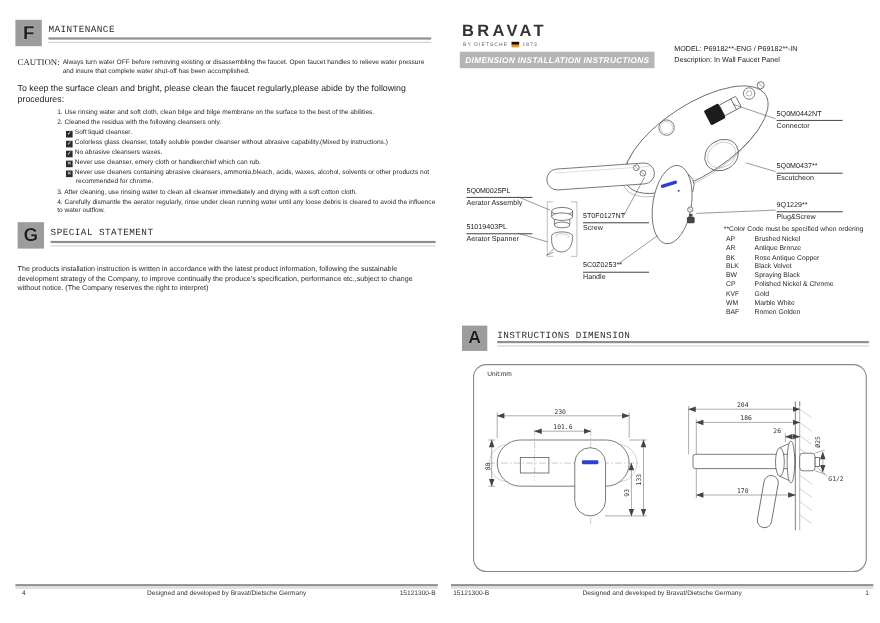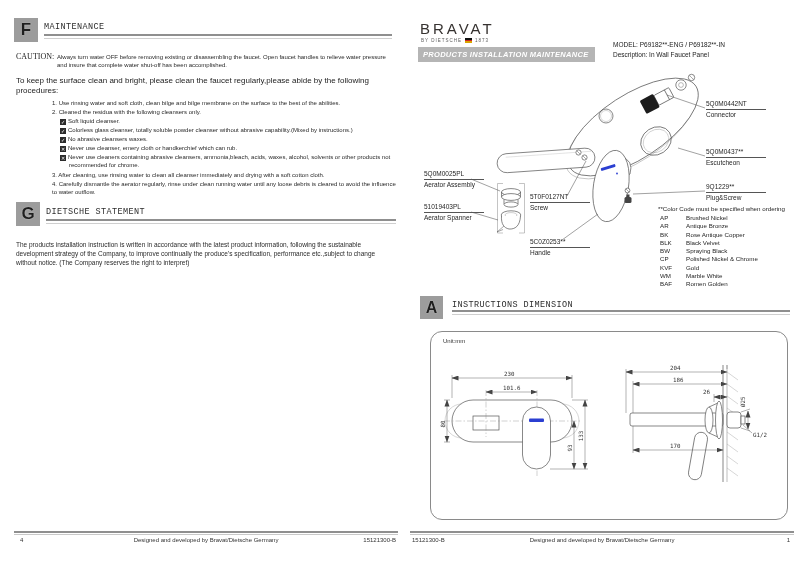--- a/index.html
+++ b/index.html
@@ -24,21 +24,21 @@
              padding-left:9px;text-indent:-9px;}
   .ck{display:inline-block;width:6px;height:6px;background:#2b2b2b;color:#fff;
       font-size:5px;line-height:6px;text-align:center;margin-right:2px;
       vertical-align:-1px;text-indent:0;}
 
   
   .foot-rule{position:absolute;height:1px;border-top:2px solid #8f8f8f;border-bottom:1px solid #c9c9c9;}
   .foot-text{position:absolute;font-size:6px;color:#333;}
 
   
-  .brand{position:absolute;left:420px;top:20px;font-size:15px;font-weight:400;
+  .brand{position:absolute;left:420px;top:20px;font-size:15px;font-weight:700;
          letter-spacing:3px;color:#363230;}
   .brand-sub{position:absolute;left:421px;top:38px;font-size:4.5px;letter-spacing:1px;color:#5a5a5a;
              display:flex;align-items:center;gap:3px;}
   .flag{display:inline-block;width:7px;height:4.5px;
         background:linear-gradient(#111 33%,#c22 33% 66%,#d9a400 66%);}
   .banner{position:absolute;left:418px;top:47px;width:172px;height:15px;background:#b5b5b5;
           color:#fff;font-style:italic;font-weight:bold;font-size:7.5px;line-height:15px;
           padding-left:5px;letter-spacing:.3px;}
   .model-block{position:absolute;left:613px;top:40px;font-size:6.5px;line-height:9.5px;color:#222;}
 
@@ -91,40 +91,40 @@
       <span class="ck">✕</span><span>Never use cleanser, emery cloth or handkerchief which can rub.</span>
     </div>
     <div class="check-row" style="left:60px;top:153px;width:334px;">
       <span class="ck">✕</span><span>Never use cleaners containing abrasive cleansers, ammonia,bleach, acids, waxes, alcohol, solvents or other products not recommended for chrome.</span>
     </div>
 
     <div class="list-item" style="left:52px;top:171px;width:345px;">3. After cleaning, use rinsing water to clean all cleanser immediately and drying with a soft cotton cloth.</div>
     <div class="list-item" style="left:52px;top:180px;width:347px;">4. Carefully dismantle the aerator regularly, rinse under clean running water until any loose debris is cleared to avoid the influence to water outflow.</div>
 
     <div class="sec-icon" style="left:16px;top:202px;">G</div>
-    <div class="sec-title" style="left:46px;top:207px;">DIETSCHE STATEMENT</div>
+    <div class="sec-title" style="left:46px;top:207px;">SPECIAL STATEMENT</div>
     <div class="sec-rule" style="left:46px;top:219px;width:350px;"></div>
 
     <div class="abs t65" style="left:16px;top:240px;width:376px;">The products installation instruction is written in accordance with the latest product information, following the sustainable development strategy of the Company, to improve continually the produce's specification, performance etc.,subject to change without notice. (The Company reserves the right to interpret)</div>
 
     <div class="foot-rule" style="left:14px;top:531px;width:384px;"></div>
     <div class="foot-text" style="left:20px;top:537px;">4</div>
     <div class="foot-text" style="left:14px;top:537px;width:384px;text-align:center;">Designed and developed by Bravat/Dietsche Germany</div>
     <div class="foot-text" style="left:296px;top:537px;width:100px;text-align:right;">15121300-B</div>
   </div>
 
   <div>
 
     <div class="brand">BRAVAT</div>
     <div class="brand-sub">
       <span>BY DIETSCHE</span>
       <span class="flag"></span>
       <span>1873</span>
     </div>
-    <div class="banner">PRODUCTS INSTALLATION MAINTENANCE</div>
+    <div class="banner">DIMENSION INSTALLATION INSTRUCTIONS</div>
 
     <div class="model-block">
       <div>MODEL: P69182**-ENG / P69182**-IN</div>
       <div>Description:   In Wall Faucet Panel</div>
     </div>
 
     <svg class="abs" style="left:410px;top:62px;" width="385" height="232" viewBox="410 62 385 232">
       <g stroke="#555" stroke-width="0.7" fill="none">
 
         <g>

